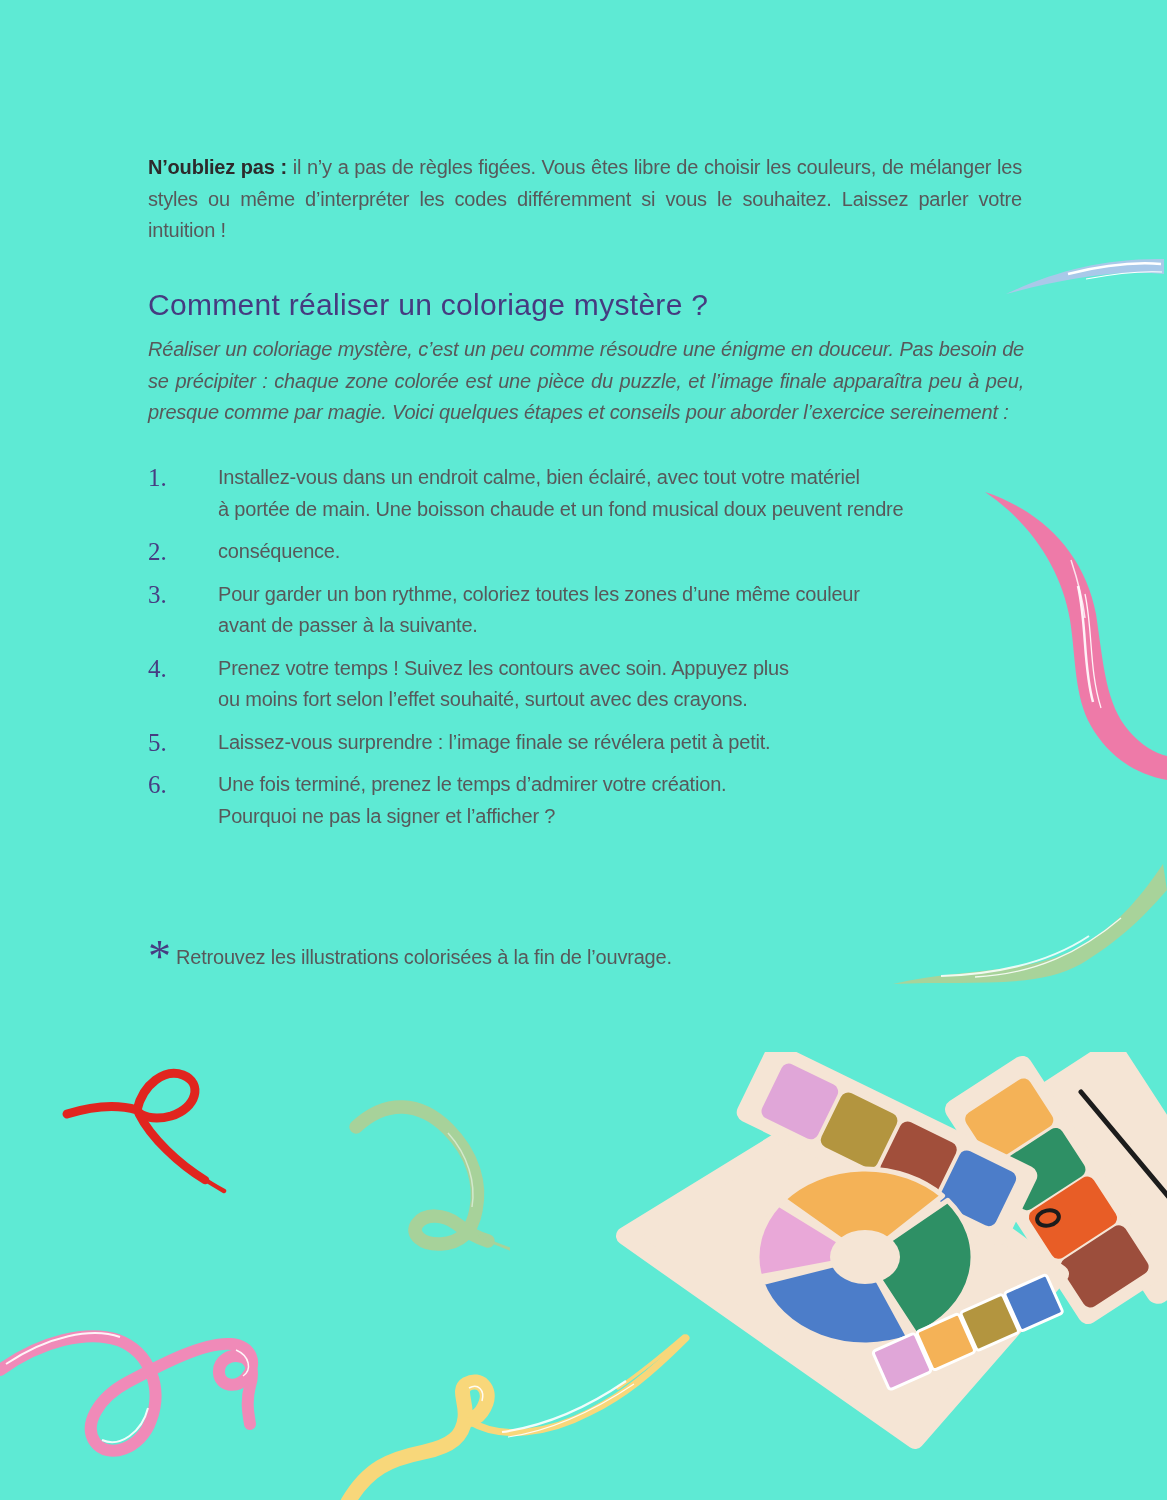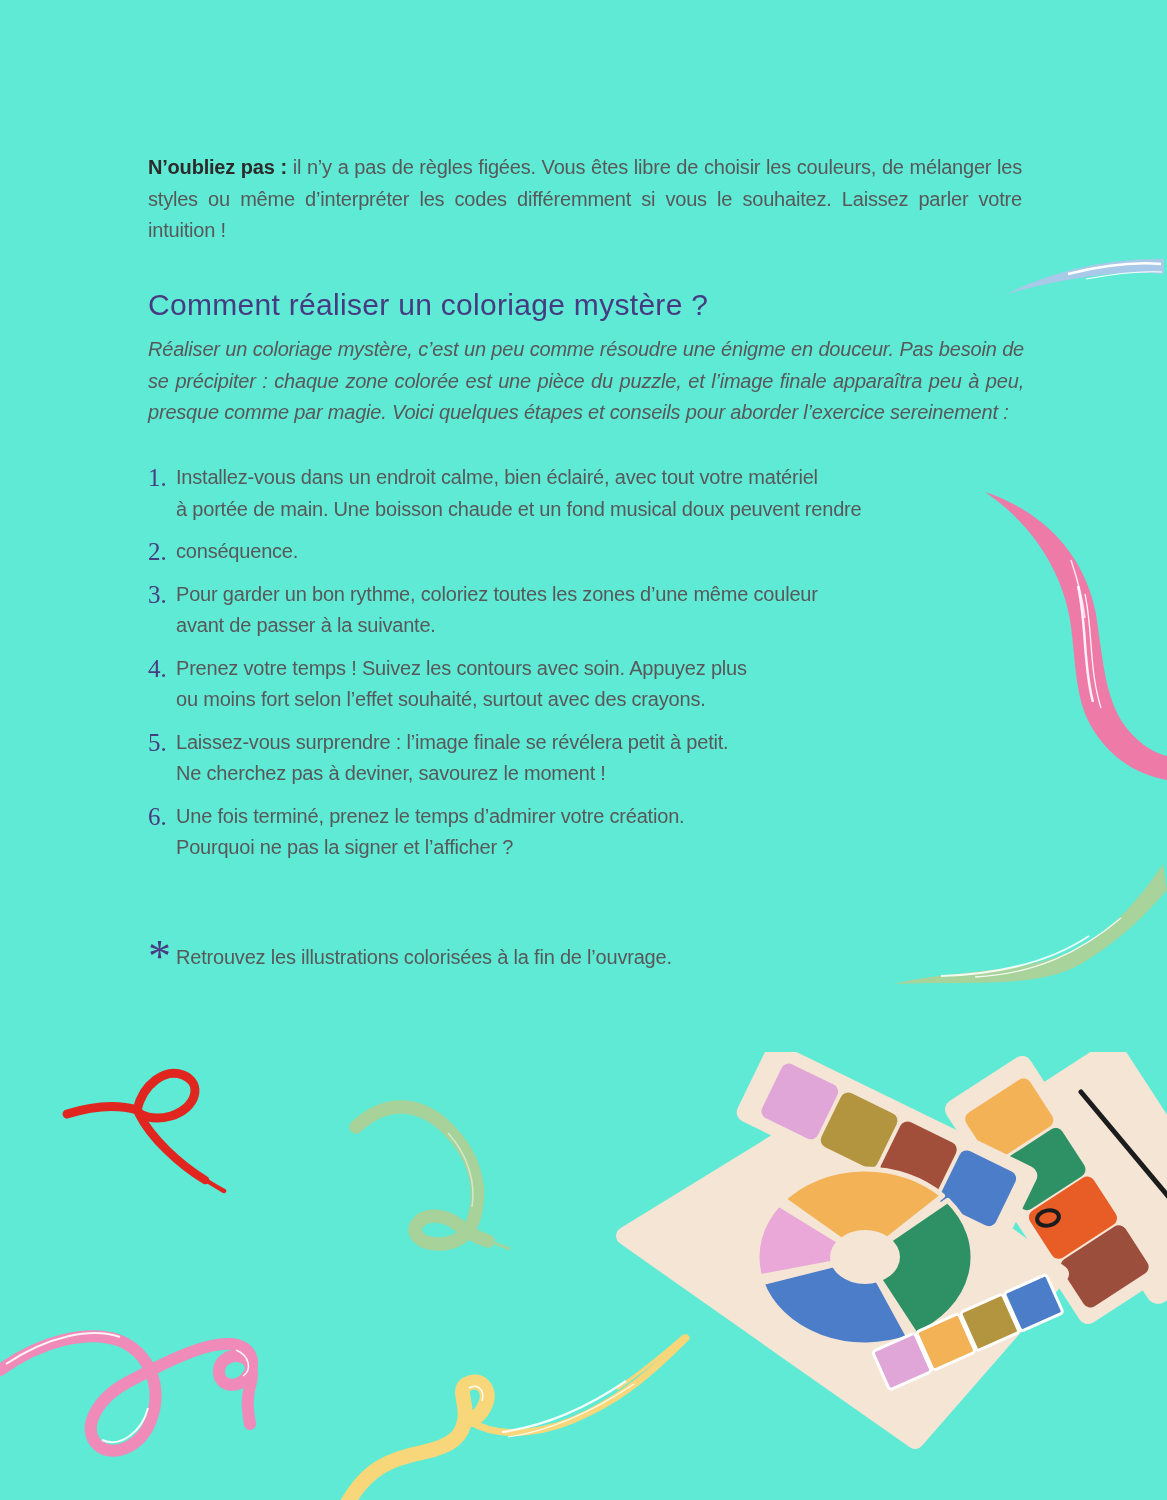--- a/index.html
+++ b/index.html
@@ -9,21 +9,21 @@
   
   .body-text{font-size:20px;line-height:31.5px;letter-spacing:-0.2px;color:#58585a;}
   .justify{text-align:justify;}
   .bold-lead{font-weight:bold;color:#2d2a2b;}
   .heading{font-family:Liberation Sans, sans-serif;font-size:30px;letter-spacing:0.3px;
            color:#463b80;font-weight:500;}
   .steps{display:flex;flex-direction:column;}
   .step{display:flex;flex-direction:row;margin-bottom:11px;}
   .step-num{width:28px;flex:0 0 28px;font-family:"Liberation Serif",serif;font-size:25px;
             color:#473c82;line-height:31.5px;}
-  .step-lines{flex:1;}
+  .step-lines{flex:1;margin-left:42px;}
   .step-lines .line{white-space:nowrap;font-size:20px;line-height:31.5px;letter-spacing:-0.2px;color:#58585a;}
   .footnote{display:flex;flex-direction:row;}
   .fn-marker{width:28px;flex:0 0 28px;font-family:"Liberation Serif",serif;font-size:46px;
              line-height:30px;color:#473c82;}
   .fn-text{font-size:20px;line-height:31.5px;letter-spacing:-0.2px;color:#58585a;white-space:nowrap;}
   svg{display:block;}
 </style>
 </head>
 <body>
 
@@ -66,21 +66,20 @@
       <div class="step-num">4.</div>
       <div class="step-lines">
         <div class="line">Prenez votre temps ! Suivez les contours avec soin. Appuyez plus</div>
         <div class="line">ou moins fort selon l’effet souhaité, surtout avec des crayons.</div>
       </div>
     </div>
     <div class="step">
       <div class="step-num">5.</div>
       <div class="step-lines">
         <div class="line">Laissez-vous surprendre : l’image finale se révélera petit à petit.</div>
-        <div class="line">Ne cherchez pas à deviner, savourez le moment !</div>
       </div>
     </div>
     <div class="step">
       <div class="step-num">6.</div>
       <div class="step-lines">
         <div class="line">Une fois terminé, prenez le temps d’admirer votre création.</div>
         <div class="line">Pourquoi ne pas la signer et l’afficher ?</div>
       </div>
     </div>
   </div>

